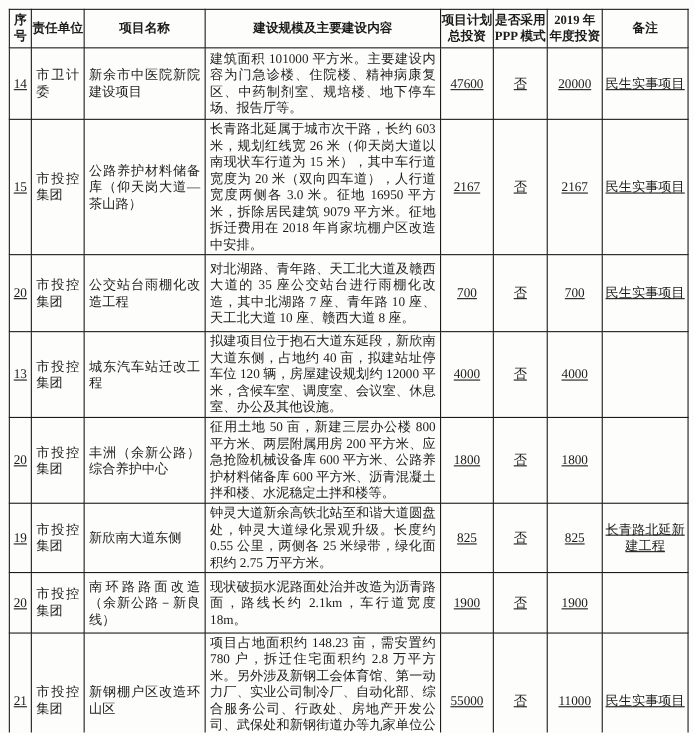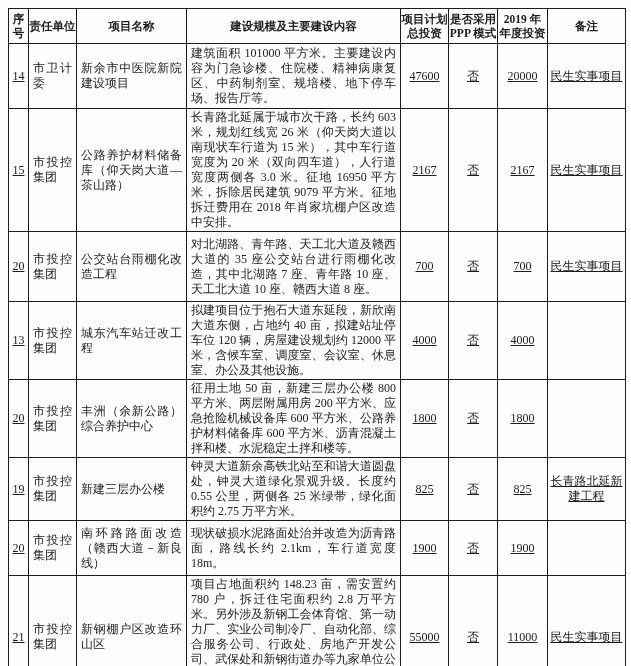--- a/index.html
+++ b/index.html
@@ -133,31 +133,31 @@
         <td class="just">丰洲（余新公路）综合养护中心</td>
         <td class="just">征用土地 50 亩，新建三层办公楼 800 平方米、两层附属用房 200 平方米、应急抢险机械设备库 600 平方米、公路养护材料储备库 600 平方米、沥青混凝土拌和楼、水泥稳定土拌和楼等。</td>
         <td class="center">1800</td>
         <td class="center">否</td>
         <td class="center">1800</td>
         <td class="center"></td>
       </tr>
       <tr style="height:60px;">
         <td class="center">19</td>
         <td class="just">市投控集团</td>
-        <td class="just">新建三层办公楼</td>
+        <td class="just">新欣南大道东侧</td>
         <td class="just">钟灵大道新余高铁北站至和谐大道圆盘处，钟灵大道绿化景观升级。长度约 0.55 公里，两侧各 25 米绿带，绿化面积约 2.75 万平方米。</td>
         <td class="center">825</td>
         <td class="center">否</td>
         <td class="center">825</td>
         <td class="center">长青路北延新建工程</td>
       </tr>
       <tr style="height:55px;">
         <td class="center">20</td>
         <td class="just">市投控集团</td>
-        <td class="just">南环路路面改造（赣西大道－新良线）</td>
+        <td class="just">南环路路面改造（余新公路－新良线）</td>
         <td class="just">现状破损水泥路面处治并改造为沥青路面，路线长约 2.1km，车行道宽度 18m。</td>
         <td class="center">1900</td>
         <td class="center">否</td>
         <td class="center">1900</td>
         <td class="center"></td>
       </tr>
       <tr style="height:105px;">
         <td class="center">21</td>
         <td class="just">市投控集团</td>
         <td class="just">新钢棚户区改造环山区</td>

